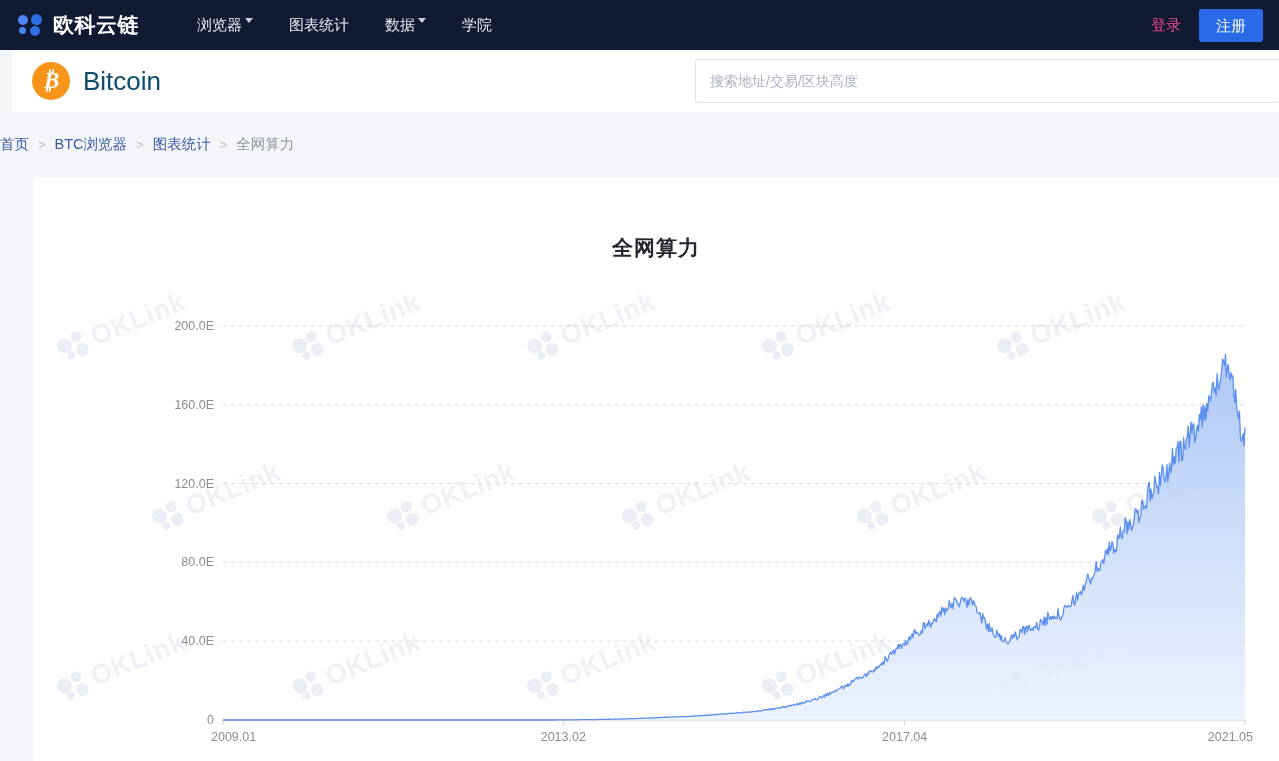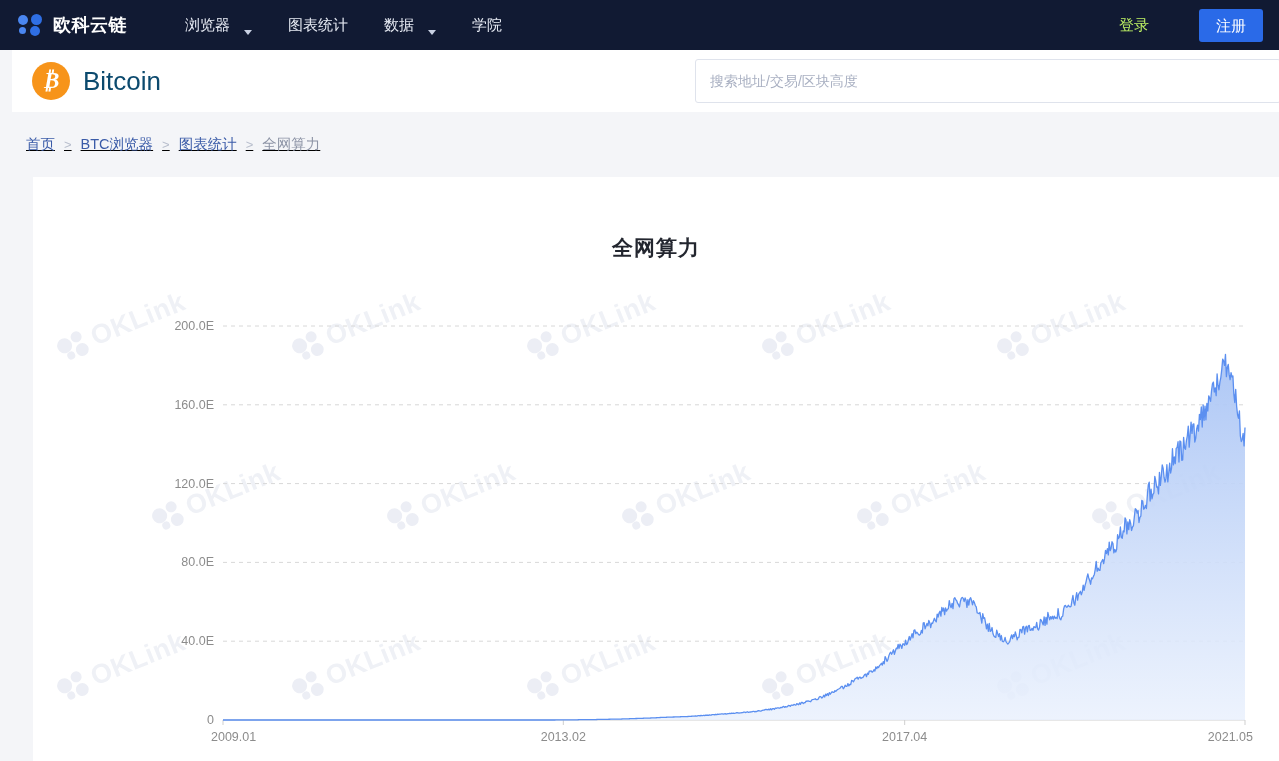--- a/index.html
+++ b/index.html
@@ -36,70 +36,69 @@
     border-radius: 50%;
     background: #2f6fe4;
     display: block;
   }
   .brand-dots i.d1 { width: 10px; height: 10px; left: 0;  top: 1px;  background:#4a86f0; }
   .brand-dots i.d2 { width: 11px; height: 11px; left: 13px; top: 0;  background:#2f6fe4; }
   .brand-dots i.d3 { width: 7px;  height: 7px;  left: 1px;  top: 13px; background:#4a86f0; }
   .brand-dots i.d4 { width: 10px; height: 10px; left: 12px; top: 12px; background:#2f6fe4; }
   .brand-name {
     color: #ffffff;
-    font-size: 18px;
+    font-size: 21px;
     font-weight: bold;
     letter-spacing: 0.5px;
   }
 
   .nav-links {
     display: flex;
     align-items: center;
     margin-left: 58px;
     gap: 36px;
   }
   .nav-item {
     color: #e8ecf5;
     font-size: 15px;
     display: flex;
-    align-items: flex-end;
-    gap: 14px;
+    align-items: flex-start;
+    gap: 3px;
     cursor: pointer;
     white-space: nowrap;
   }
   .chev {
     width: 0; height: 0;
     border-left: 4.5px solid transparent;
     border-right: 4.5px solid transparent;
     border-top: 5px solid #c9d2e4;
     margin-top: 2px;
   }
 
   .nav-right {
     margin-left: auto;
     display: flex;
     align-items: center;
     gap: 18px;
   }
   .login-link {
-    color: #bef264;
+    color: #ec4899;
     font-size: 15px;
     cursor: pointer;
   }
   .register-btn {
     background: #2a6ae8;
     color: #fff;
     font-size: 15px;
     border: none;
     border-radius: 3px;
     padding: 9px 17px;
     cursor: pointer;
     font-family: inherit;
     line-height: 1;
-    margin-left: 32px;
   }
 
   
   .coin-header {
     background: #ffffff;
     height: 62px;
     margin-left: 12px;
     display: flex;
     align-items: center;
     padding-left: 20px;
@@ -145,24 +144,22 @@
     outline: none;
     background: #fff;
   }
   .search-input::placeholder { color: #a9b0c2; }
 
   
   .breadcrumb {
     height: 65px;
     display: flex;
     align-items: center;
-    padding-left: 26px;
     gap: 9px;
     font-size: 14.5px;
-    text-decoration: underline;
   }
   .crumb { color: #3a5ba8; cursor: pointer; }
   .crumb.current { color: #8d94a6; cursor: default; }
   .crumb-sep { color: #b7bdcc; font-size: 13px; }
 
   
   .card {
     background: #ffffff;
     margin-left: 33px;
     height: 584px;

